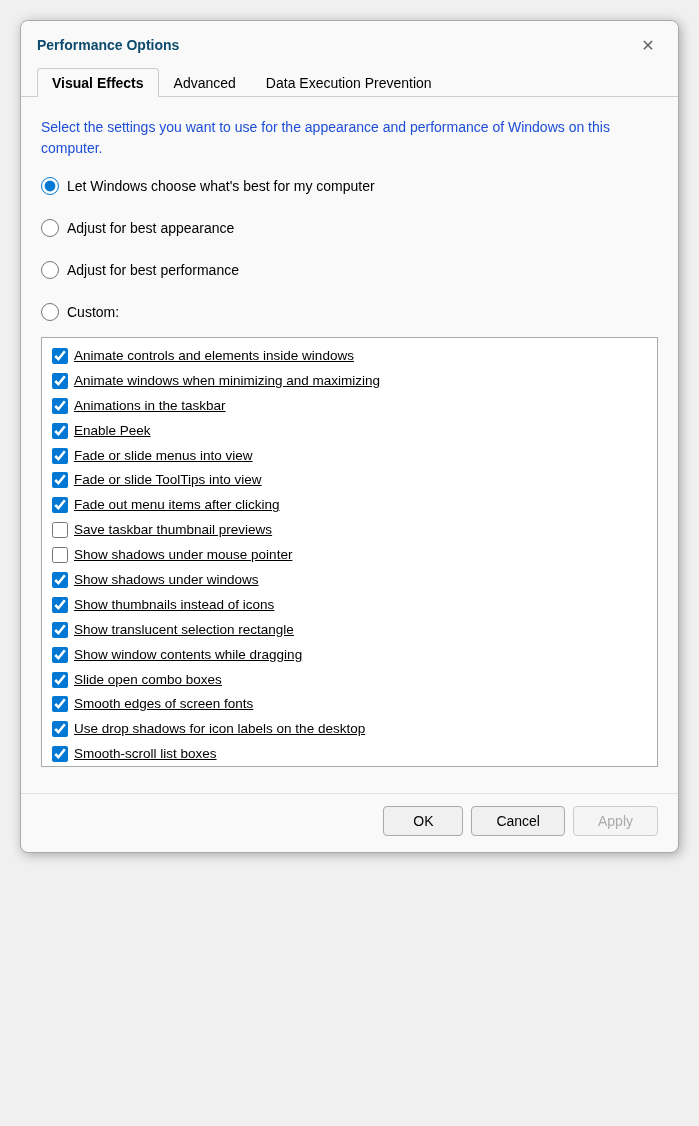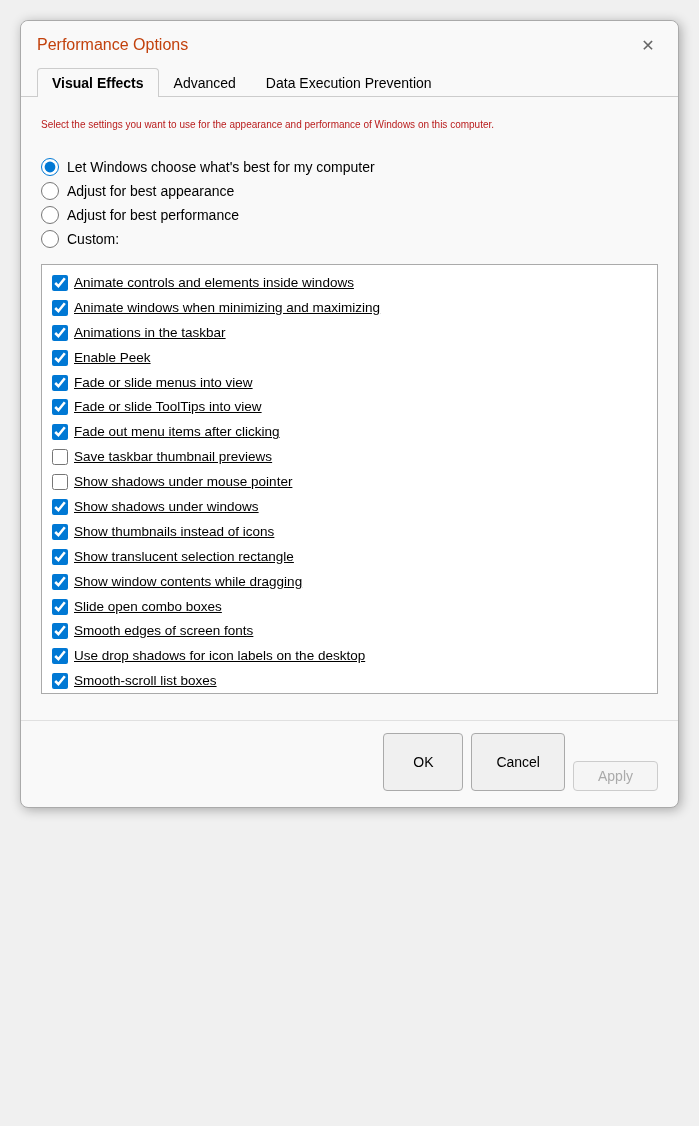--- a/index.html
+++ b/index.html
@@ -24,23 +24,23 @@
     }
     .title-bar {
       background: #f9f9f9;
       padding: 10px 16px 0 16px;
       display: flex;
       justify-content: space-between;
       align-items: center;
       border-radius: 8px 8px 0 0;
     }
     .title-bar-title {
-      font-size: 16px;
-      font-weight: 400;
-      color: #c2410c;
+      font-size: 14px;
+      font-weight: 700;
+      color: #0c4a6e;
     }
     .close-btn {
       width: 28px;
       height: 28px;
       background: none;
       border: none;
       cursor: pointer;
       font-size: 16px;
       color: #666;
       display: flex;
@@ -71,29 +71,29 @@
       border-color: #ccc;
       border-bottom-color: #f9f9f9;
       font-weight: 700;
       z-index: 1;
     }
     .content {
       padding: 20px 20px 10px 20px;
       flex: 1;
     }
     .description {
-      font-size: 10px;
-      color: #b91c1c;
+      font-size: 14px;
+      color: #1d4ed8;
       line-height: 1.5;
-      margin-bottom: 26px;
+      margin-bottom: 18px;
     }
     .radio-group {
       display: flex;
       flex-direction: column;
-      gap: 6px;
+      gap: 24px;
       margin-bottom: 16px;
     }
     .radio-item {
       display: flex;
       align-items: center;
       gap: 8px;
       cursor: pointer;
     }
     .radio-input {
       width: 18px;
@@ -157,21 +157,20 @@
       background: #f0f0f0;
       border: 1px solid #aaa;
       color: #000;
       text-align: center;
     }
     .btn-disabled {
       background: #f5f5f5;
       border: 1px solid #ccc;
       color: #aaa;
       cursor: default;
-      margin-top: 28px;
     }
     
     .arrow-container {
       position: relative;
       display: inline-block;
     }
     .red-arrow {
       position: absolute;
       top: -38px;
       left: 30px;

